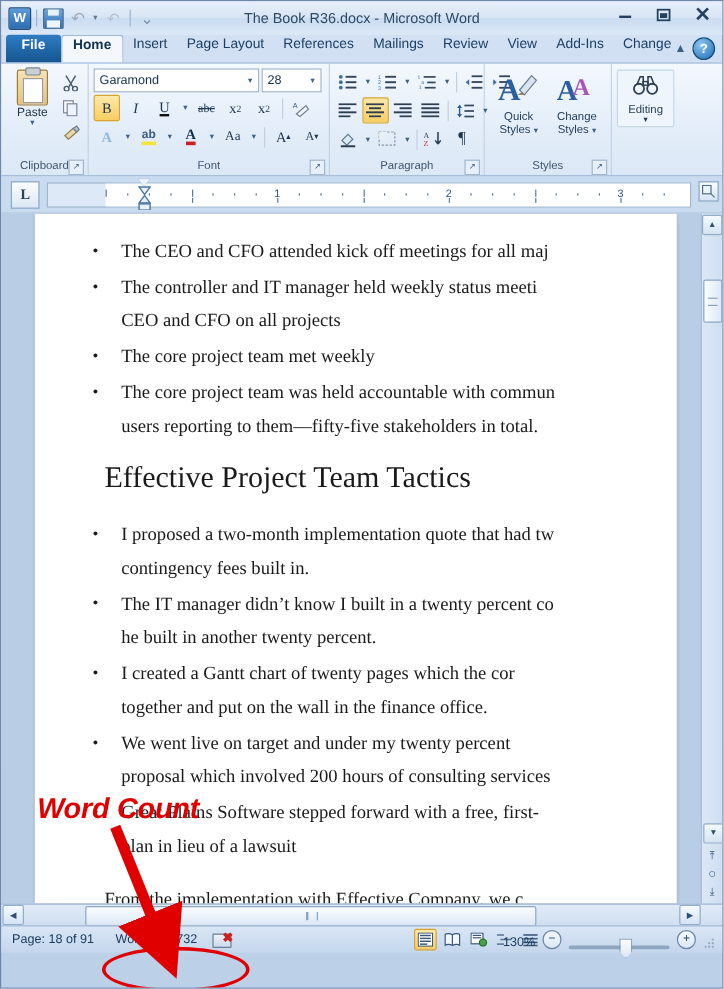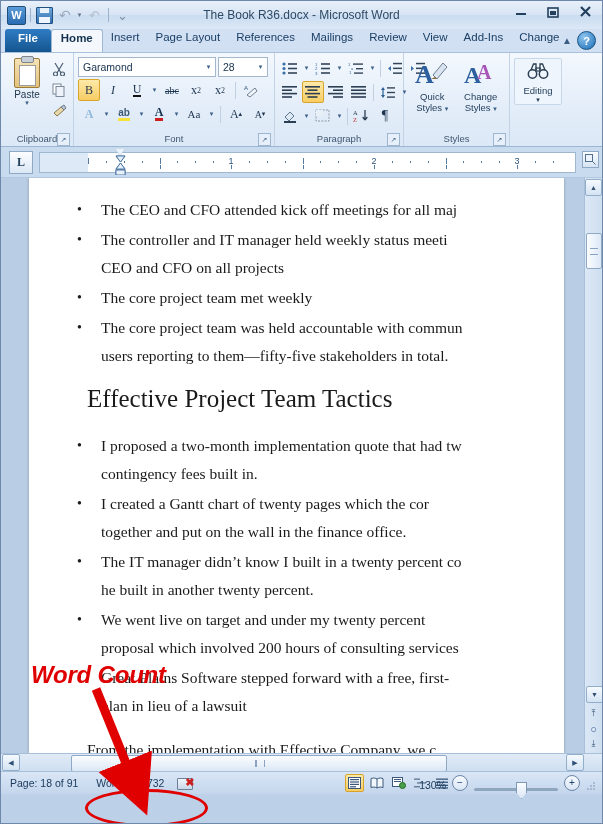--- a/index.html
+++ b/index.html
@@ -636,26 +636,26 @@
         </ul>
 
         <div class="h1">Effective Project Team Tactics</div>
 
         <ul class="bl">
           <li class="wrap2">
             <span>I proposed a two-month implementation quote that had tw</span><br>
             <span>contingency fees built in.</span>
           </li>
           <li class="wrap2">
+            <span>The IT manager didn’t know I built in a twenty percent co</span><br>
+            <span>he built in another twenty percent.</span>
+          </li>
+          <li class="wrap2">
             <span>I created a Gantt chart of twenty pages which the cor</span><br>
             <span>together and put on the wall in the finance office.</span>
-          </li>
-          <li class="wrap2">
-            <span>The IT manager didn’t know I built in a twenty percent co</span><br>
-            <span>he built in another twenty percent.</span>
           </li>
           <li class="wrap2">
             <span>We went live on target and under my twenty percent</span><br>
             <span>proposal which involved 200 hours of consulting services</span>
           </li>
           <li class="wrap2">
             <span>Great Plains Software stepped forward with a free, first-</span><br>
             <span>plan in lieu of a lawsuit</span>
           </li>
         </ul>

